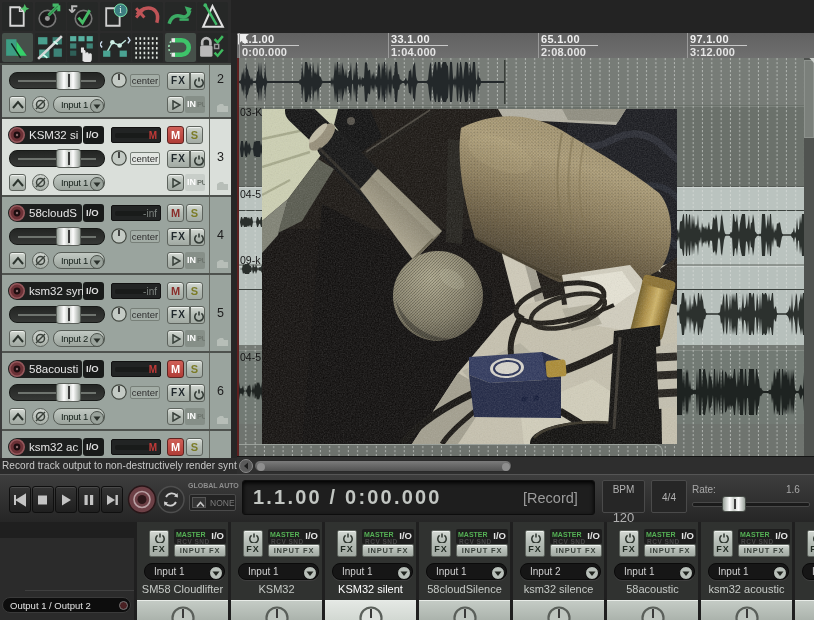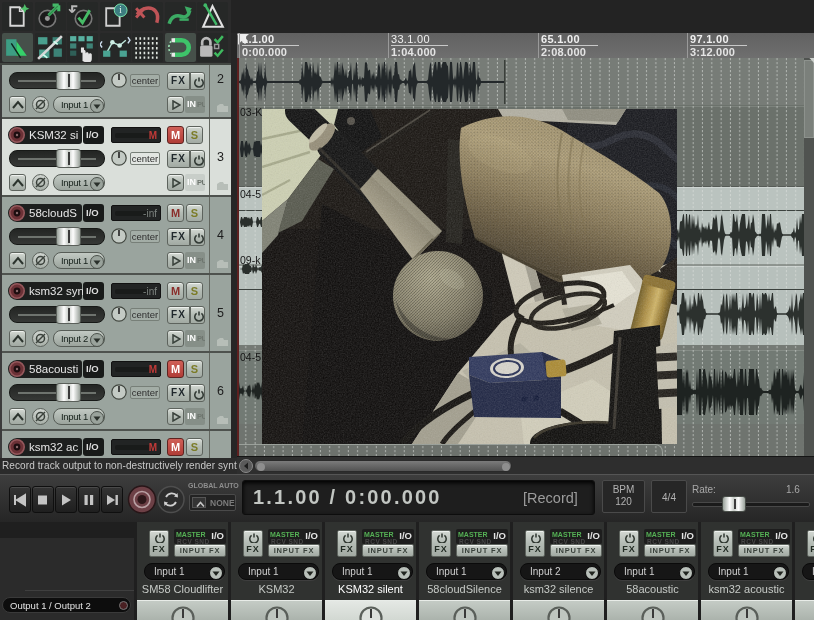--- a/index.html
+++ b/index.html
@@ -101,21 +101,21 @@
 <div class="abs" style="left:237px;top:33px;width:577px;height:25px;background:linear-gradient(#616161,#6f6f6f)">
 <svg class="abs" style="left:0;top:0" width="14" height="14">
         <path d="M1 12 L1 1 L12 1 L8 4.5 L11 8 L8 11 L4.5 8 Z" fill="#ececec"></path>
         <path d="M1 1 L9 9" stroke="#ececec" stroke-width="2"></path>
       </svg>
 <div class="abs" style="left:2px;top:0;width:1px;height:25px;background:#9a9a9a"></div>
 <div class="abs" style="left:5px;top:0px;font-size:11px;font-weight:bold;color:#efefef;letter-spacing:0.3px">1.1.00</div>
 <div class="abs" style="left:5px;top:11.5px;width:57px;height:1px;background:#c8c8c8"></div>
 <div class="abs" style="left:5px;top:12.5px;font-size:11px;font-weight:bold;color:#e4e4e4;letter-spacing:0.2px">0:00.000</div>
 <div class="abs" style="left:151px;top:0;width:1px;height:25px;background:#9a9a9a"></div>
-<div class="abs" style="left:154px;top:0px;font-size:11px;font-weight:normal;color:#efefef;letter-spacing:0.3px">33.1.00</div>
+<div class="abs" style="left:154px;top:0px;font-size:11px;font-weight:bold;color:#efefef;letter-spacing:0.3px">33.1.00</div>
 <div class="abs" style="left:154px;top:11.5px;width:57px;height:1px;background:#c8c8c8"></div>
 <div class="abs" style="left:154px;top:12.5px;font-size:11px;font-weight:bold;color:#e4e4e4;letter-spacing:0.2px">1:04.000</div>
 <div class="abs" style="left:301px;top:0;width:1px;height:25px;background:#9a9a9a"></div>
 <div class="abs" style="left:304px;top:0px;font-size:11px;font-weight:bold;color:#efefef;letter-spacing:0.3px">65.1.00</div>
 <div class="abs" style="left:304px;top:11.5px;width:57px;height:1px;background:#c8c8c8"></div>
 <div class="abs" style="left:304px;top:12.5px;font-size:11px;font-weight:bold;color:#e4e4e4;letter-spacing:0.2px">2:08.000</div>
 <div class="abs" style="left:450px;top:0;width:1px;height:25px;background:#9a9a9a"></div>
 <div class="abs" style="left:453px;top:0px;font-size:11px;font-weight:bold;color:#efefef;letter-spacing:0.3px">97.1.00</div>
 <div class="abs" style="left:453px;top:11.5px;width:57px;height:1px;background:#c8c8c8"></div>
 <div class="abs" style="left:453px;top:12.5px;font-size:11px;font-weight:bold;color:#e4e4e4;letter-spacing:0.2px">3:12.000</div>
@@ -695,29 +695,29 @@
         <path d="M39 12 a6.5 6.5 0 0 1 11 -1 M49 17 a6.5 6.5 0 0 1 -11 1" fill="none" stroke="#cfcfcf" stroke-width="1.8"></path>
         <path d="M50.5 8 l0.5 4.5 -4-1 Z M37.5 21 l-0.5-4.5 4 1 Z" fill="#cfcfcf"></path>
       </svg>
 <div class="abs" style="left:188px;top:7px;font-size:7px;font-weight:bold;color:#8e8e8e">GLOBAL AUTO</div>
 <div class="abs" style="left:189px;top:19px;width:47px;height:17px;background:#232323;border:1px solid #4a4a4a;border-radius:2px">
         <div class="abs" style="left:2px;top:2px;width:14px;height:11px;background:#343434;border:1px solid #555">
           <svg style="position:absolute;left:2.5px;top:2.5px" width="9" height="7">
             <path d="M1 5.5 L4.5 1.5 L8 5.5" fill="none" stroke="#c8c8c8" stroke-width="1.6"></path>
           </svg>
         </div>
-        <div class="abs" style="left:20px;top:3px;font-size:8.5px;font-weight:bold;color:#7c7c7c">NONE</div>
+        <div class="abs" style="left:20px;top:3px;font-size:8.5px;font-weight:normal;color:#7c7c7c">NONE</div>
       </div>
 <div class="abs" style="left:242px;top:5px;width:353px;height:35px;background:#1e1e1e;border:1px solid #0d0d0d;border-radius:3px;box-shadow:inset 0 2px 4px #000">
         <div class="abs" style="left:10px;top:5px;font-size:20px;font-weight:bold;color:#c2c6c2;letter-spacing:2.2px">1.1.00 / 0:00.000</div>
         <div class="abs" style="left:280px;top:9px;font-size:14.5px;color:#9c9c9c">[Record]</div>
       </div>
 <div class="abs" style="left:602px;top:5px;width:43px;height:33px;background:#262626;border:1px solid #4a4a4a;border-radius:2px;text-align:center">
         <div style="font-size:10px;color:#b2b2b2;margin-top:3px">BPM</div>
-        <div style="font-size:10px;color:#b2b2b2;margin-top:1px">120</div>
+        <div style="font-size:13px;color:#b2b2b2;margin-top:15px">120</div>
       </div>
 <div class="abs" style="left:651px;top:5px;width:36px;height:33px;background:#262626;border:1px solid #4a4a4a;border-radius:2px;text-align:center;line-height:33px;font-size:10px;color:#b2b2b2">4/4</div>
 <div class="abs" style="left:692px;top:9px;font-size:10px;color:#a8a8a8">Rate:</div>
 <div class="abs" style="left:786px;top:9px;font-size:10px;color:#a8a8a8">1.6</div>
 <div class="abs" style="left:692px;top:27px;width:118px;height:5px;background:#1a1a1a;border:1px solid #484848;border-radius:2px"></div>
 <div class="abs" style="left:722px;top:21px;width:24px;height:16px;background:linear-gradient(90deg,#9aa29b,#fdfdfd 30%,#c7ccc7 50%,#fdfdfd 70%,#9aa29b);border:1px solid #4a4f4a;border-radius:3px">
         <div class="abs" style="left:10.5px;top:2px;width:2px;height:10px;background:#3a3a3a"></div>
       </div>
 </div>
 <div class="abs" style="left:0;top:522px;width:814px;height:98px;background:#1f1f1f;overflow:hidden">

